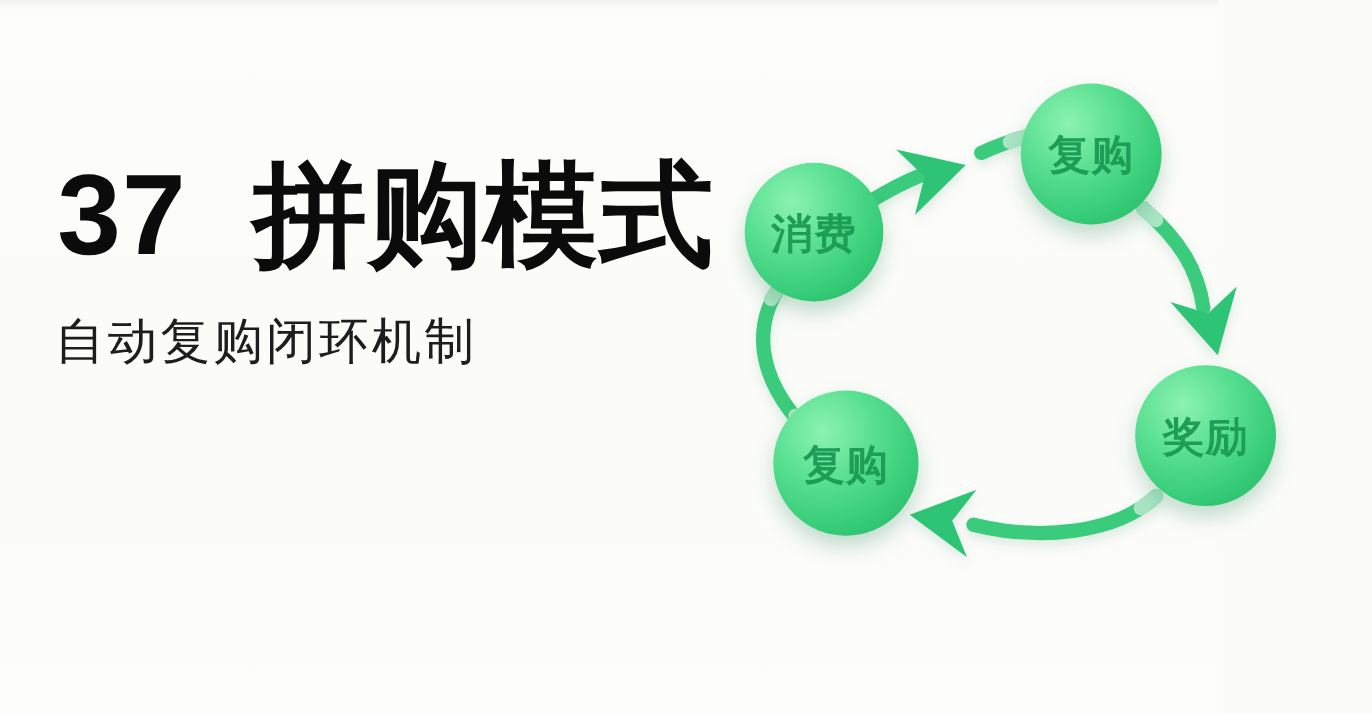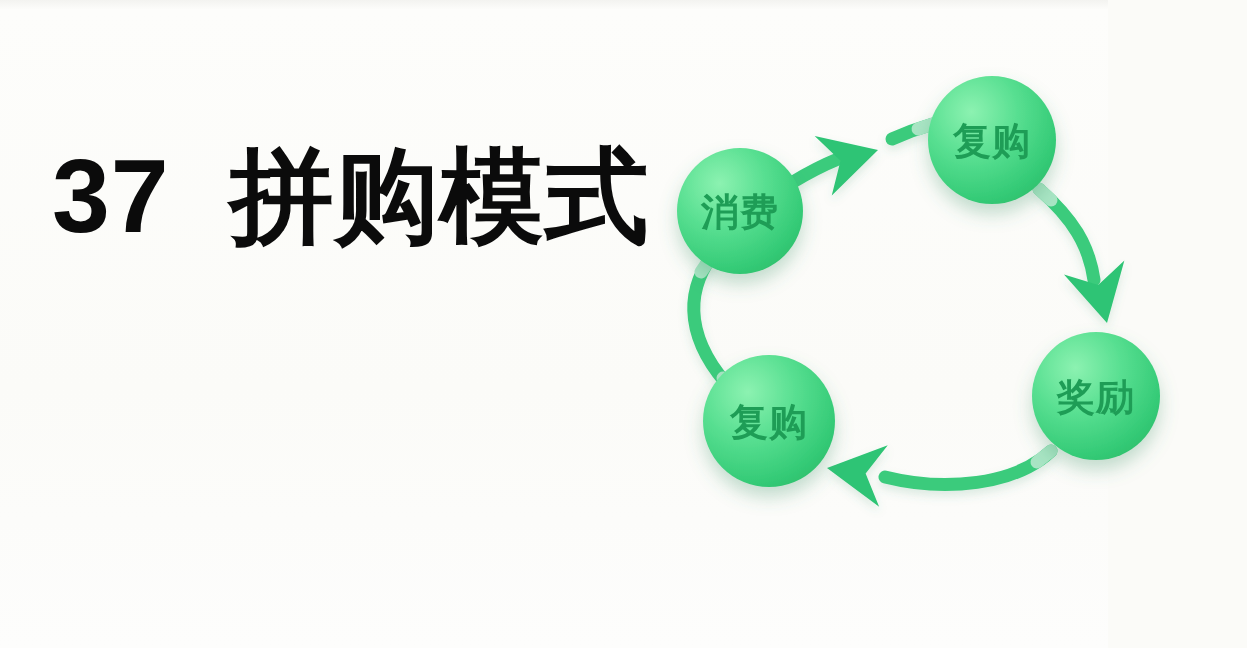--- a/index.html
+++ b/index.html
@@ -43,20 +43,21 @@
   .arc-pale{fill:none;stroke:#a9e5c4;stroke-width:13;stroke-linecap:round;}
   .arrowhead{fill:#2ec474;}
 </style>
 </head>
 <body>
 
 <div class="banner">
 
   <h1 class="banner-title">37  拼购模式</h1>
 
+  <p class="banner-subtitle">自动复购闭环机制</p>
 
 
   <svg class="cycle-diagram" width="580" height="540" viewBox="0 0 580 540">
     <defs>
       <radialGradient id="sphereGrad" cx="0.34" cy="0.28" r="0.85">
         <stop offset="0" stop-color="#8cf2b1"></stop>
         <stop offset="0.42" stop-color="#58df91"></stop>
         <stop offset="0.8" stop-color="#35cb77"></stop>
         <stop offset="1" stop-color="#2abd69"></stop>
       </radialGradient>

